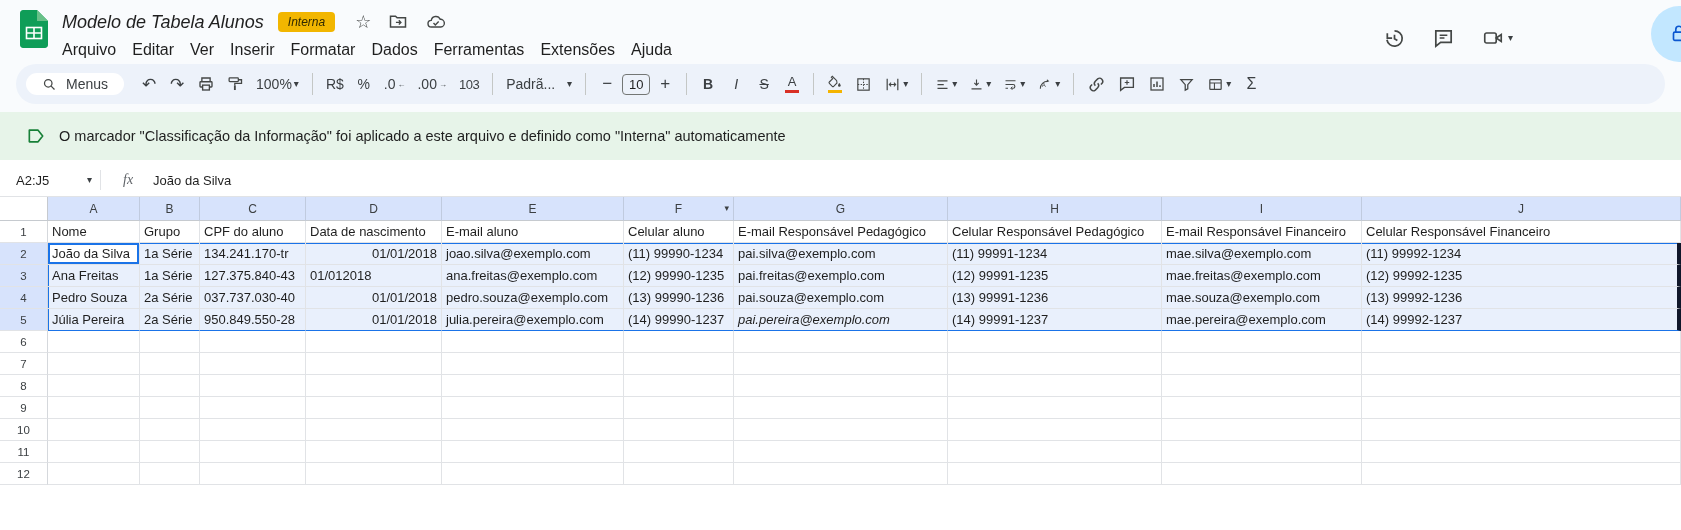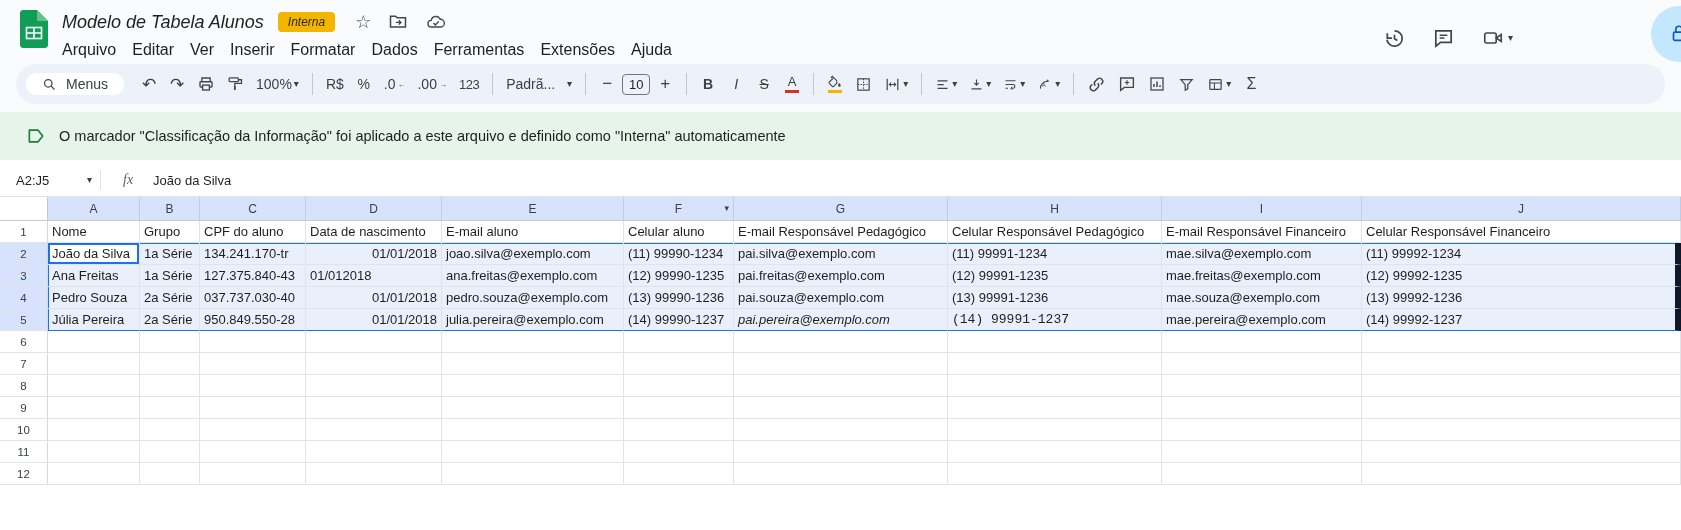--- a/index.html
+++ b/index.html
@@ -70,21 +70,21 @@
   .colcaret { position:absolute; right:4px; top:6px; font-size:9px; color:#3c4043; }
   .g-rowhead { background:#fff; border-right:1px solid #d5d8dc; border-bottom:1px solid #e1e3e6;
                display:flex; align-items:center; justify-content:center; font-size:11.5px;
                color:#3c4043; cursor:pointer; }
   .g-rowhead.selhead { background:#d7e3fc; }
   .g-cell { border-right:1px solid #e1e3e6; border-bottom:1px solid #e1e3e6; font-size:13px;
             line-height:21px; padding:0 4px; white-space:nowrap; overflow:hidden; cursor:cell; }
   .g-cell.right { text-align:right; }
   .g-cell.sel { background:#e9f0fc; }
   .g-cell.e-b { border-bottom:1px solid #1a73e8; }
-  .g-cell.e-r { border-right:6px solid #0f172a; }
+  .g-cell.e-r { border-right:4px solid #0f172a; }
   .g-cell.e-t { box-shadow:inset 0 1px 0 #1a73e8; }
   .g-cell.e-l { box-shadow:inset 1px 0 0 #1a73e8; }
   .g-cell.active { background:#fff; box-shadow:inset 0 0 0 2px #1a73e8; }
 
   svg { display:block; }
 </style>
 </head>
 <body>
 
 <div class="chrome">
@@ -191,21 +191,21 @@
     <span class="tb-btn">R$</span>
     <span class="tb-btn">%</span>
     <span class="tb-btn">
         <span>.0</span>
         <sup class="mini">←</sup>
       </span>
     <span class="tb-btn">
         <span>.00</span>
         <sup class="mini">→</sup>
       </span>
-    <span class="tb-btn" style="font-size:13px;letter-spacing:-0.5px">123</span>
+    <span class="tb-btn" style="font-size:13px;letter-spacing:-0.5px">103</span>
     <span class="tb-divider"></span>
     <span class="tb-btn" style="width:76px;justify-content:space-between">
       <span>Padrã...</span>
         <span class="caret">▾</span>
     </span>
     <span class="tb-divider"></span>
     <span class="tb-btn glyph">−</span>
     <span class="fs-box">10</span>
     <span class="tb-btn glyph">+</span>
     <span class="tb-divider"></span>
@@ -420,21 +420,21 @@
       <div class="g-rowhead selhead" style="width: 48px;">
         <span>5</span>
       </div>
       <div class="g-cell sel e-b e-l" style="width: 92px;"><span>Júlia Pereira</span></div>
       <div class="g-cell sel e-b" style="width: 60px;"><span>2a Série</span></div>
       <div class="g-cell sel e-b" style="width: 106px;"><span>950.849.550-28</span></div>
       <div class="g-cell right sel e-b" style="width: 136px;"><span>01/01/2018</span></div>
       <div class="g-cell sel e-b" style="width: 182px;"><span>julia.pereira@exemplo.com</span></div>
       <div class="g-cell sel e-b" style="width: 110px;"><span>(14) 99990-1237</span></div>
       <div class="g-cell sel e-b" style="width: 214px; font-style: italic;"><span>pai.pereira@exemplo.com</span></div>
-      <div class="g-cell sel e-b" style="width: 214px; font-family: Liberation Mono, monospace;"><span>(14) 99991-1237</span></div>
+      <div class="g-cell sel e-b" style="width: 214px;"><span>(14) 99991-1237</span></div>
       <div class="g-cell sel e-b" style="width: 200px;"><span>mae.pereira@exemplo.com</span></div>
       <div class="g-cell sel e-b e-r" style="width: 319px;"><span>(14) 99992-1237</span></div>
     </div>
     <div class="g-row">
       <div class="g-rowhead" style="width: 48px;">
         <span>6</span>
       </div>
       <div class="g-cell" style="width: 92px;"></div>
       <div class="g-cell" style="width: 60px;"></div>
       <div class="g-cell" style="width: 106px;"></div>

